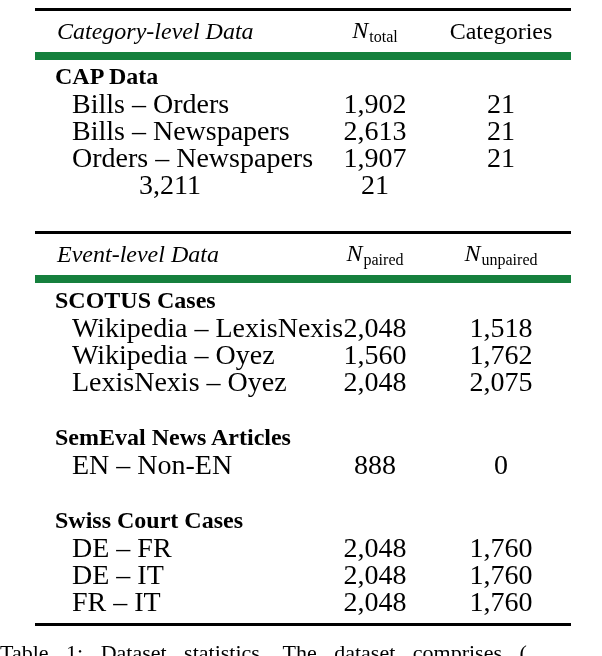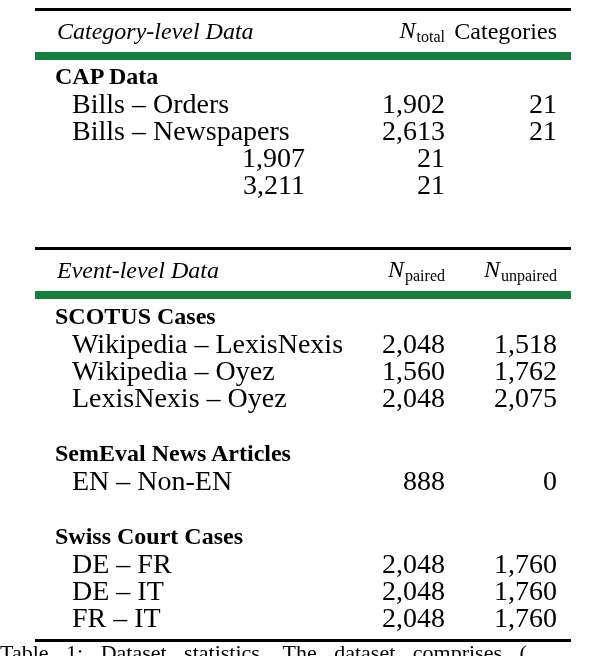--- a/index.html
+++ b/index.html
@@ -10,35 +10,35 @@
   }
   .sheet { position: absolute; left: 0; top: 0; width: 602px; height: 656px; }
   .tables { position: absolute; left: 35px; top: 8px; width: 536px; }
 
   .thead {
     display: grid; grid-template-columns: 270px 140px 112px;
     align-items: center; height: 41px; font-size: 24px;
     border-top: 3px solid #000; border-bottom: 8px solid #15803d;
   }
   .thead .c1 { padding-left: 22px; font-style: italic; white-space: nowrap; }
-  .c2, .c3 { text-align: right; white-space: nowrap; }
+  .c2, .c3 { text-align: center; white-space: nowrap; }
 
   .row {
     display: grid; grid-template-columns: 270px 140px 112px;
     line-height: 27px; font-size: 28px;
   }
   .row .c1 { padding-left: 37px; white-space: nowrap; }
 
   .sect-title {
     padding-left: 20px; font-weight: bold;
     line-height: 27px; font-size: 24px; white-space: nowrap;
   }
 
   #table1 .section { padding-top: 3px; }
-  #table2 { margin-top: 49px; padding-bottom: 8px; border-bottom: 3px solid #000; }
+  #table2 { margin-top: 33px; padding-bottom: 8px; border-bottom: 3px solid #000; }
   #table2 .section.first { padding-top: 4px; }
   .gap { margin-top: 29px; }
 
   .mN { font-style: italic; }
   .msub { font-size: 16px; vertical-align: -4px; padding-left: 1px; }
 
   .caption {
     position: absolute; left: 0; top: 640px; width: 602px;
     font-size: 22px; line-height: 26px; white-space: nowrap; word-spacing: 12px;
   }
@@ -61,20 +61,21 @@
           <span class="c1">Bills – Orders</span>
           <span class="c2">1,902</span>
           <span class="c3">21</span>
         </div>
         <div class="row">
           <span class="c1">Bills – Newspapers</span>
           <span class="c2">2,613</span>
           <span class="c3">21</span>
         </div>
         <div class="row">
+          <span class="c1">Orders – Newspapers</span>
           <span class="c2">1,907</span>
           <span class="c3">21</span>
         </div>
         <div class="row">
           <span class="c2">3,211</span>
           <span class="c3">21</span>
         </div>
       </div>
     </div>
 

